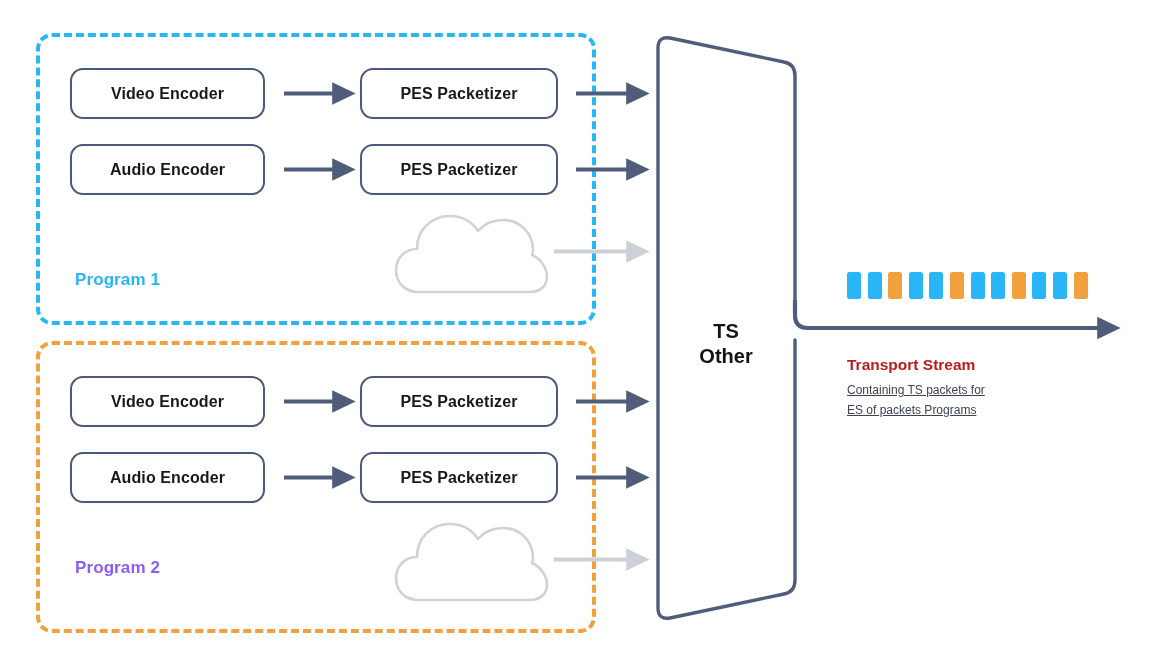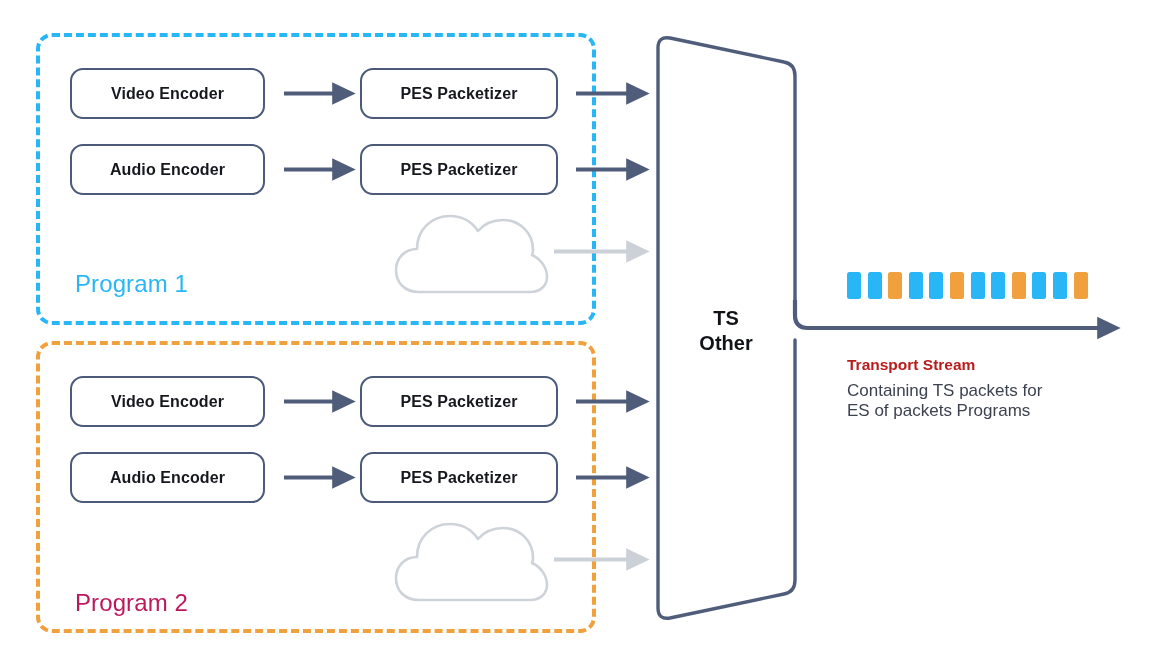--- a/index.html
+++ b/index.html
@@ -31,22 +31,22 @@
   .program-box {
     position: absolute;
     box-sizing: border-box;
     border-style: dashed;
     border-width: 4px;
     border-radius: 16px;
     background: transparent;
   }
   .program-label {
     position: absolute;
-    font-size: 24px;
-    font-weight: normal;
+    font-size: 17px;
+    font-weight: bold;
     letter-spacing: 0.1px;
     white-space: nowrap;
   }
   .node-box {
     position: absolute;
     box-sizing: border-box;
     border: 2.5px solid #4a5a78;
     border-radius: 13px;
     background: #ffffff;
     display: flex;
@@ -77,24 +77,25 @@
   }
   .ts-title {
     position: absolute;
     font-size: 15.5px;
     font-weight: bold;
     color: #b91c1c;
     white-space: nowrap;
   }
   .ts-sub {
     position: absolute;
-    font-size: 17px;
+    font-size: 12px;
     color: #3c4250;
     line-height: 19.5px;
     white-space: nowrap;
+    text-decoration: underline;
   }
   .packet {
     position: absolute;
     border-radius: 2.5px;
   }
 </style>
 </head>
 <body>
 
 <div id="stage">
@@ -106,21 +107,21 @@
   <div class="node-box" style="left:70px; top:144px; width:195px; height:51px;">Audio Encoder</div>
   <div class="node-box" style="left:360px; top:68px; width:198px; height:51px;">PES Packetizer</div>
   <div class="node-box" style="left:360px; top:144px; width:198px; height:51px;">PES Packetizer</div>
 
   <div class="cloud-label" style="left:405px; top:238px; width:115px;">
     <div>Other</div>
     <div>Info</div>
   </div>
 
   <div class="program-box" style="left:36px; top:341px; width:560px; height:292px; border-color:#f0a03c;"></div>
-  <div class="program-label" style="left:75px; top:589px; color:#be185d;">Program 2</div>
+  <div class="program-label" style="left:75px; top:558px; color:#8b5cf6;">Program 2</div>
 
   <div class="node-box" style="left:70px; top:376px; width:195px; height:51px;">Video Encoder</div>
   <div class="node-box" style="left:70px; top:452px; width:195px; height:51px;">Audio Encoder</div>
   <div class="node-box" style="left:360px; top:376px; width:198px; height:51px;">PES Packetizer</div>
   <div class="node-box" style="left:360px; top:452px; width:198px; height:51px;">PES Packetizer</div>
 
   <div class="cloud-label" style="left:405px; top:546px; width:115px;">
     <div>Other</div>
     <div>Info</div>
   </div>
@@ -181,21 +182,21 @@
              L 784 594
              Q 795 592 795 580
              L 795 340" fill="#ffffff" stroke="#4f5d7a" stroke-width="3.4" stroke-linejoin="round" stroke-linecap="round"></path>
 
     <path d="M 795 300
              L 795 315
              Q 795 328 808 328
              L 1098 328" fill="none" stroke="#4f5d7a" stroke-width="4.2" stroke-linecap="butt" marker-end="url(#arrowDark)"></path>
   </svg>
 
-  <div class="muxer-label" style="left:661px; top:306px; width:130px;">
+  <div class="muxer-label" style="left:661px; top:319px; width:130px;">
     <div>TS</div>
     <div>Other</div>
   </div>
 
   <div style="position:absolute; left:847px; top:272px; width:250px; height:28px;" id="packet-row">
       <div class="packet" style="left: 0px; top: 0px; width: 14px; height: 27px; background: rgb(41, 182, 246);"></div>
       <div class="packet" style="left: 20.6px; top: 0px; width: 14px; height: 27px; background: rgb(41, 182, 246);"></div>
       <div class="packet" style="left: 41.2px; top: 0px; width: 14px; height: 27px; background: rgb(240, 160, 60);"></div>
       <div class="packet" style="left: 61.8px; top: 0px; width: 14px; height: 27px; background: rgb(41, 182, 246);"></div>
       <div class="packet" style="left: 82.4px; top: 0px; width: 14px; height: 27px; background: rgb(41, 182, 246);"></div>

